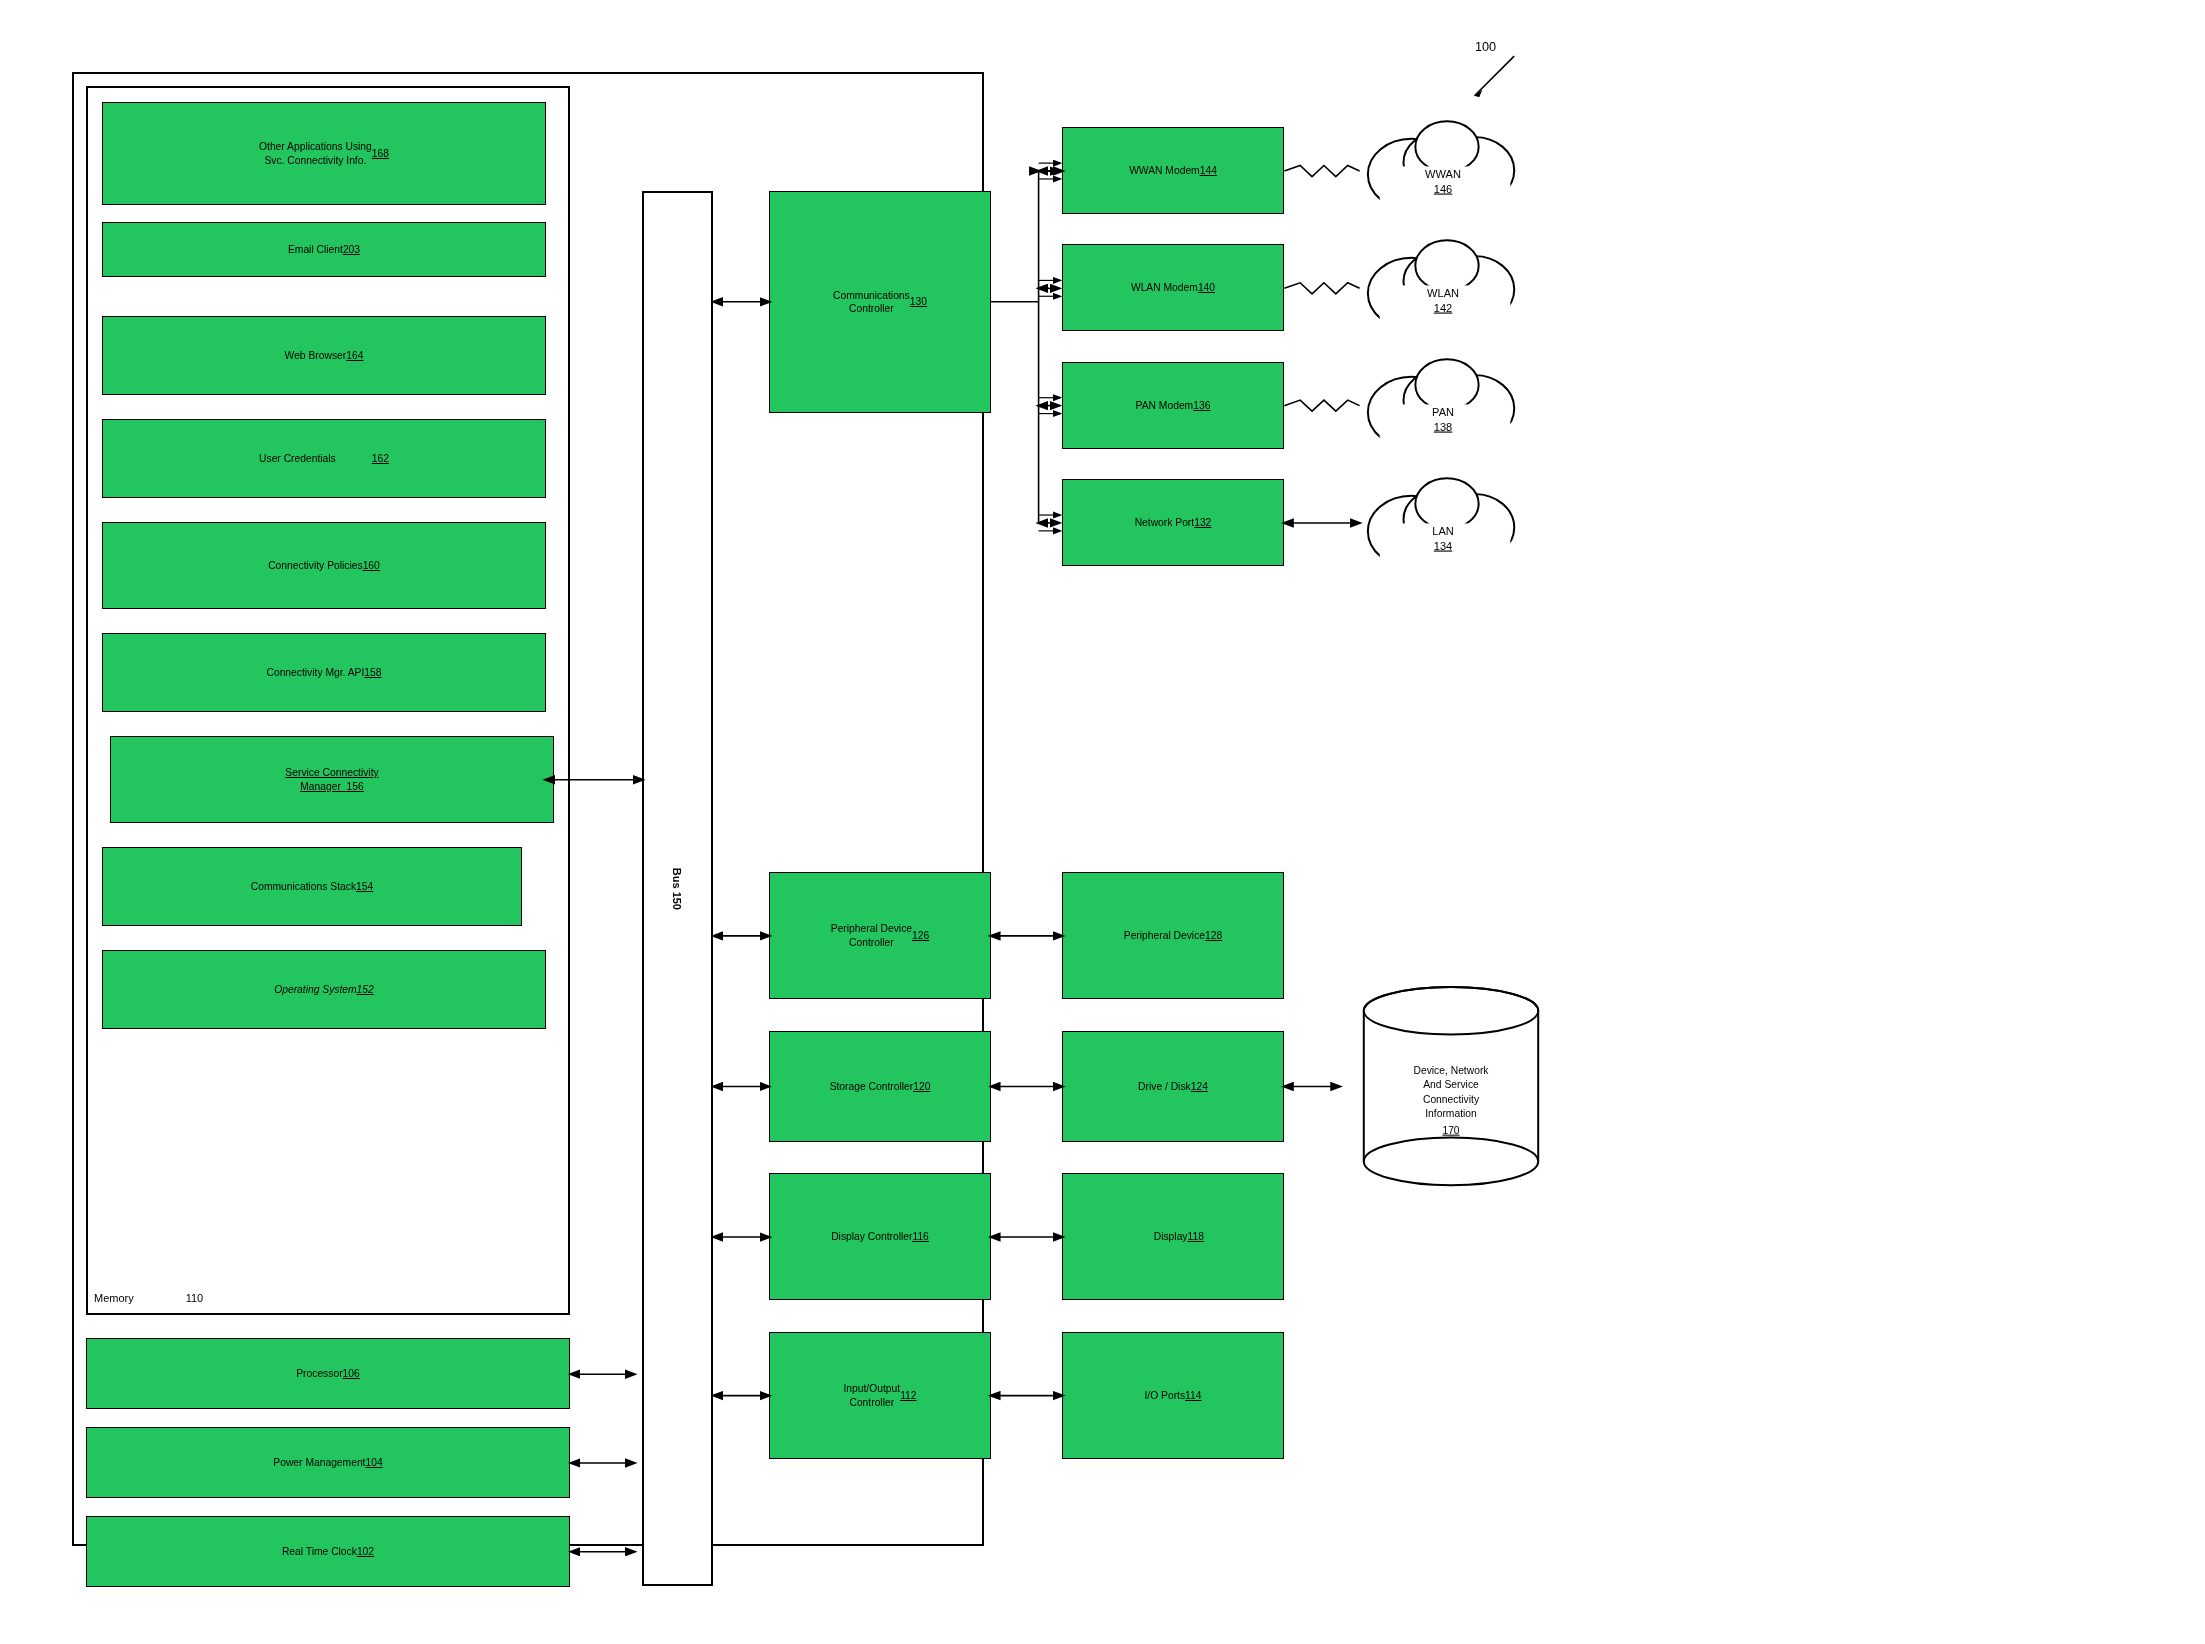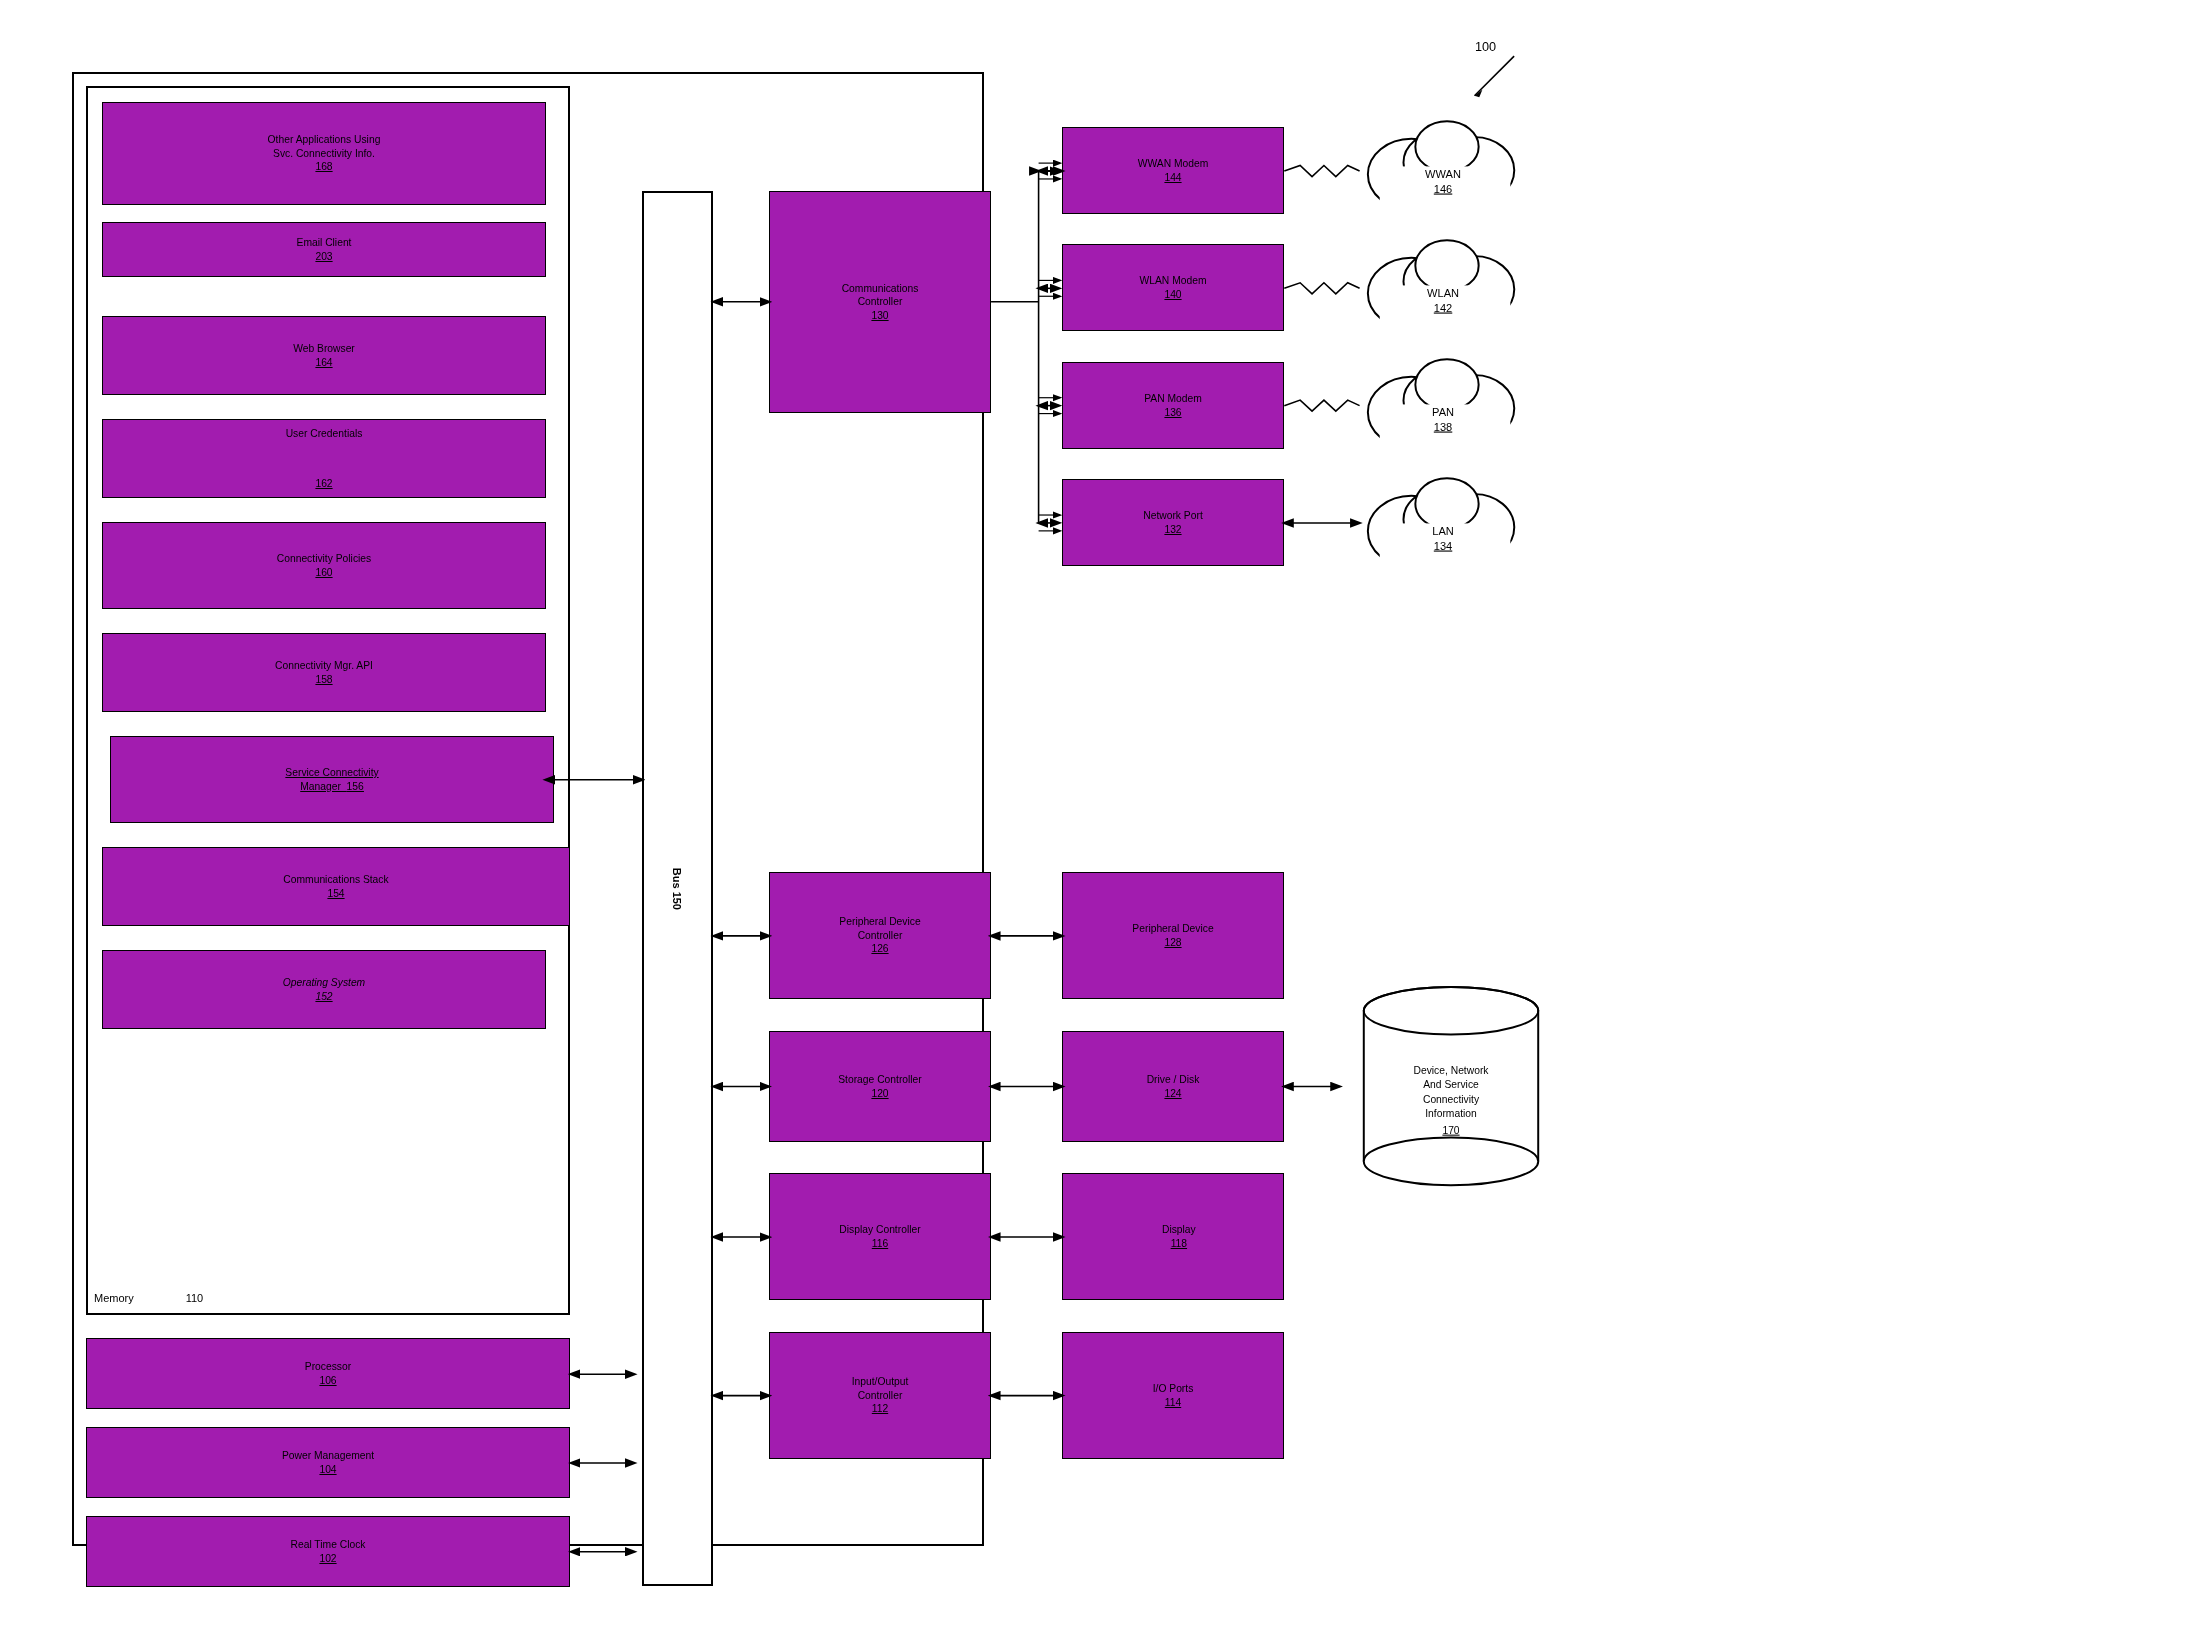--- a/index.html
+++ b/index.html
@@ -16,23 +16,22 @@
       position: absolute;
       top: 32px;
       left: 32px;
       width: 2140px;
       height: 1570px;
     }
     
     .box {
       position: absolute;
       border: 1.6px solid #000;
-      background: #a21caf;
+      background: #22c55e;
       display: flex;
-      flex-direction: column;
       align-items: center;
       justify-content: center;
       text-align: center;
       padding: 4.8px 6.3px;
       line-height: 1.3;
     }
     .box .num {
       text-decoration: underline;
     }
     
@@ -113,21 +112,21 @@
 
   <div class="box" style="left:70px; top:601px; width:444px; height:79px;">
     <span>Connectivity Mgr. API</span>
     <span class="num">158</span>
   </div>
 
   <div class="box" style="left:78px; top:704px; width:444px; height:87px;text-decoration:underline;">
     <span>Service Connectivity<br>Manager &nbsp;<span class="num">156</span></span>
   </div>
 
-  <div class="box" style="left:70px; top:815px; width:468px; height:79px;">
+  <div class="box" style="left:70px; top:815px; width:420px; height:79px;">
     <span>Communications Stack</span>
     <span class="num">154</span>
   </div>
 
   <div class="box" style="left:70px; top:918px; width:444px; height:79px;font-style:italic;">
     <span>Operating System</span>
     <span class="num">152</span>
   </div>
 
   <div class="box" style="left:54px; top:1306px; width:484px; height:71px;">

